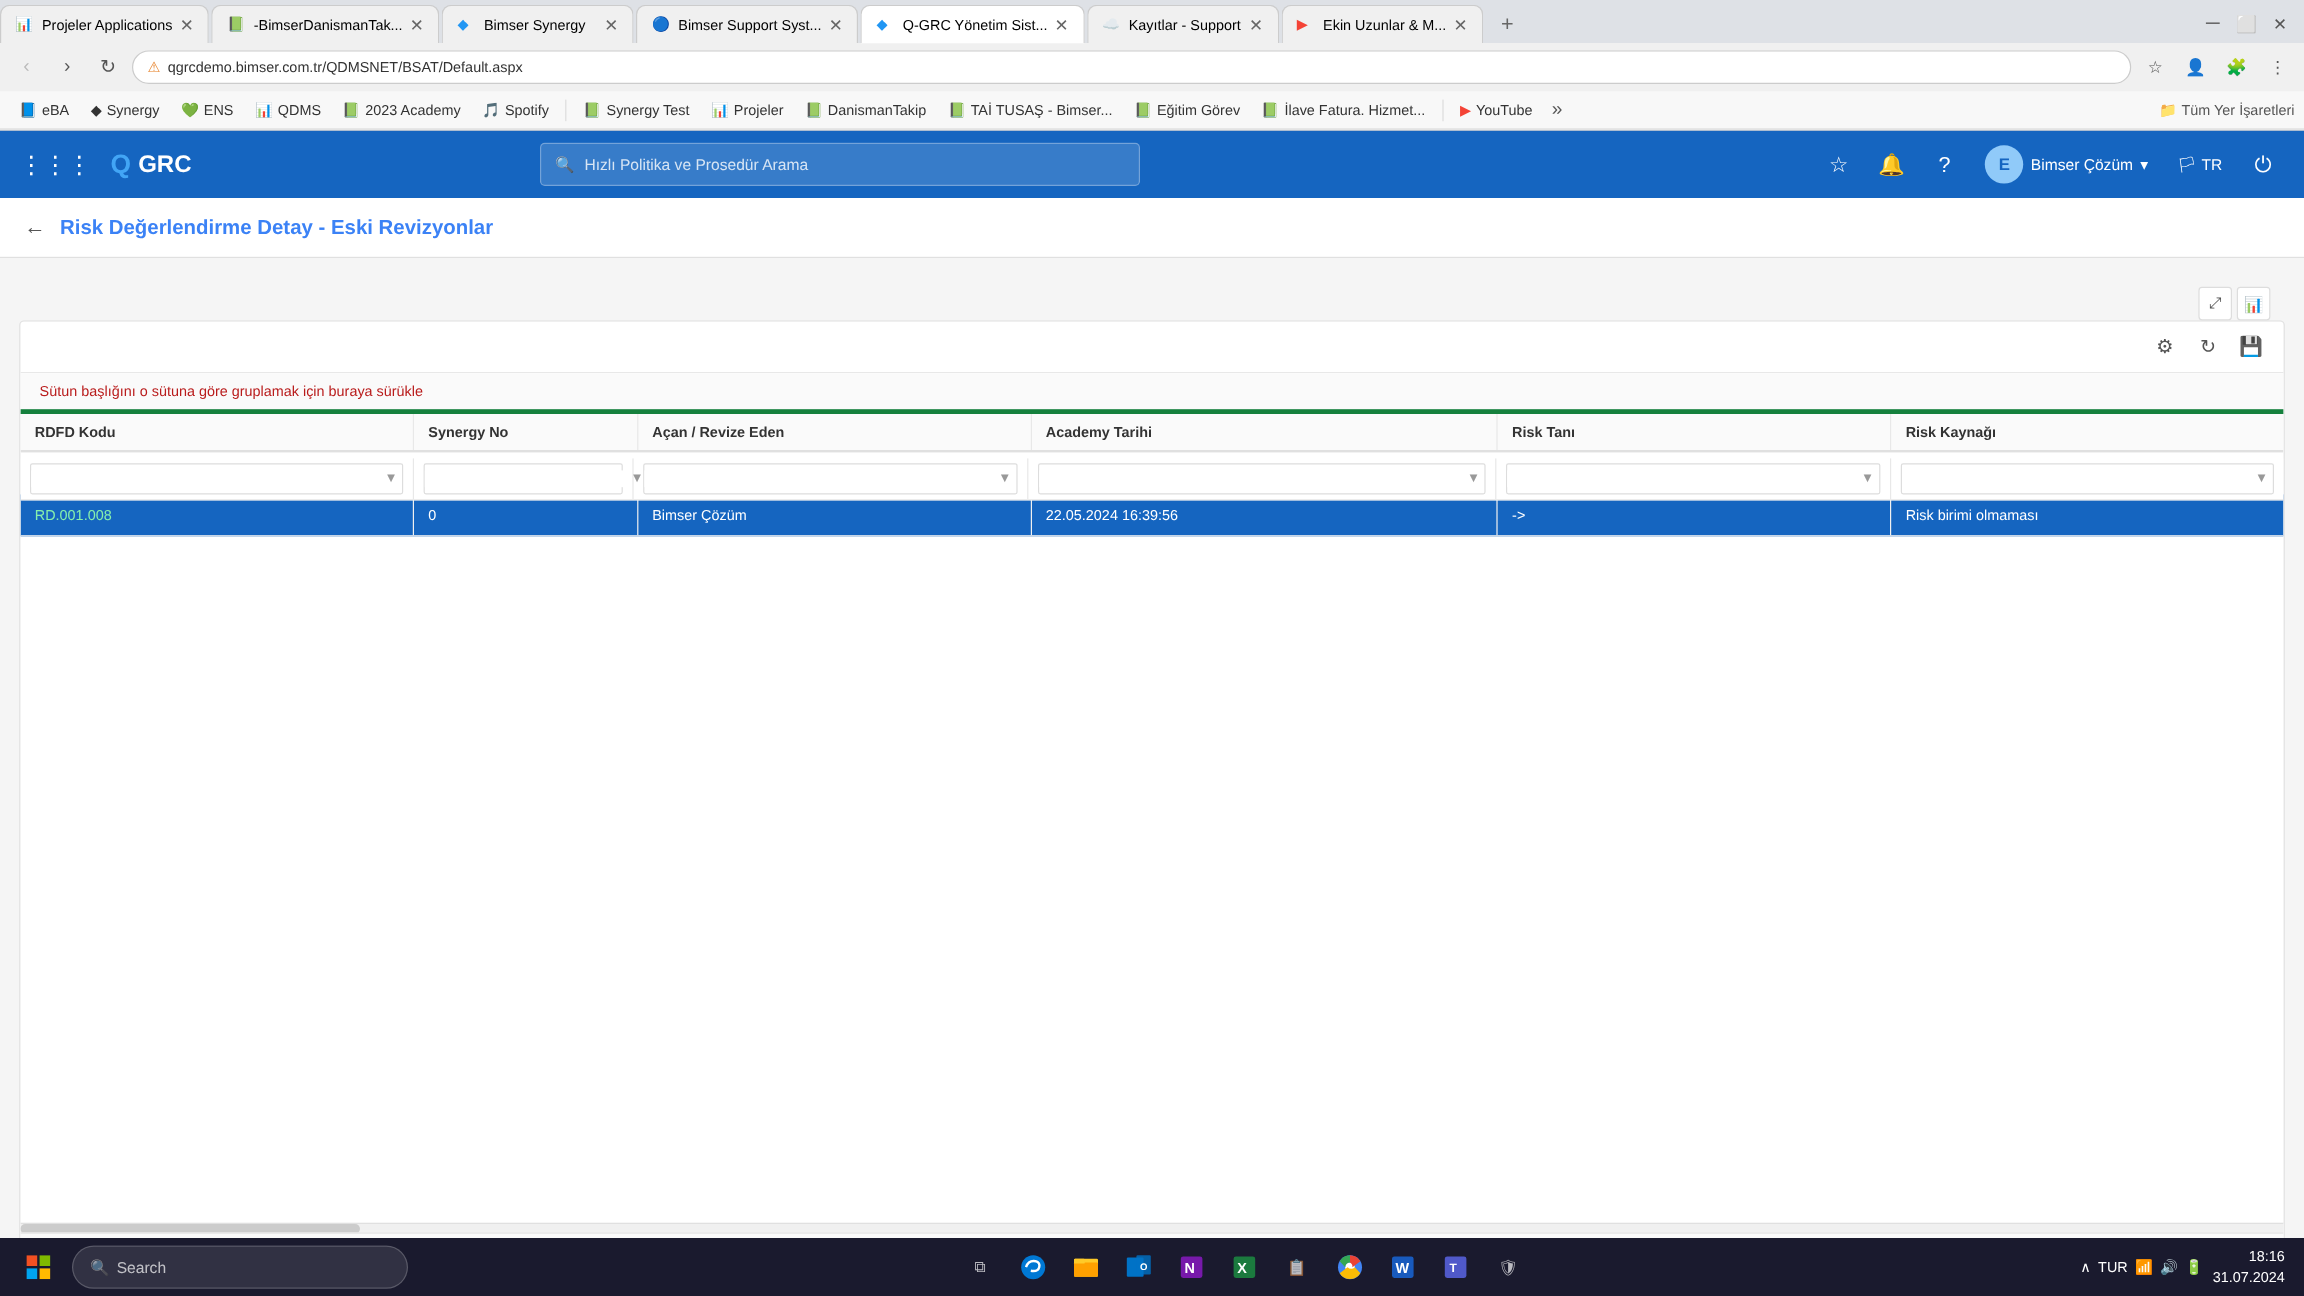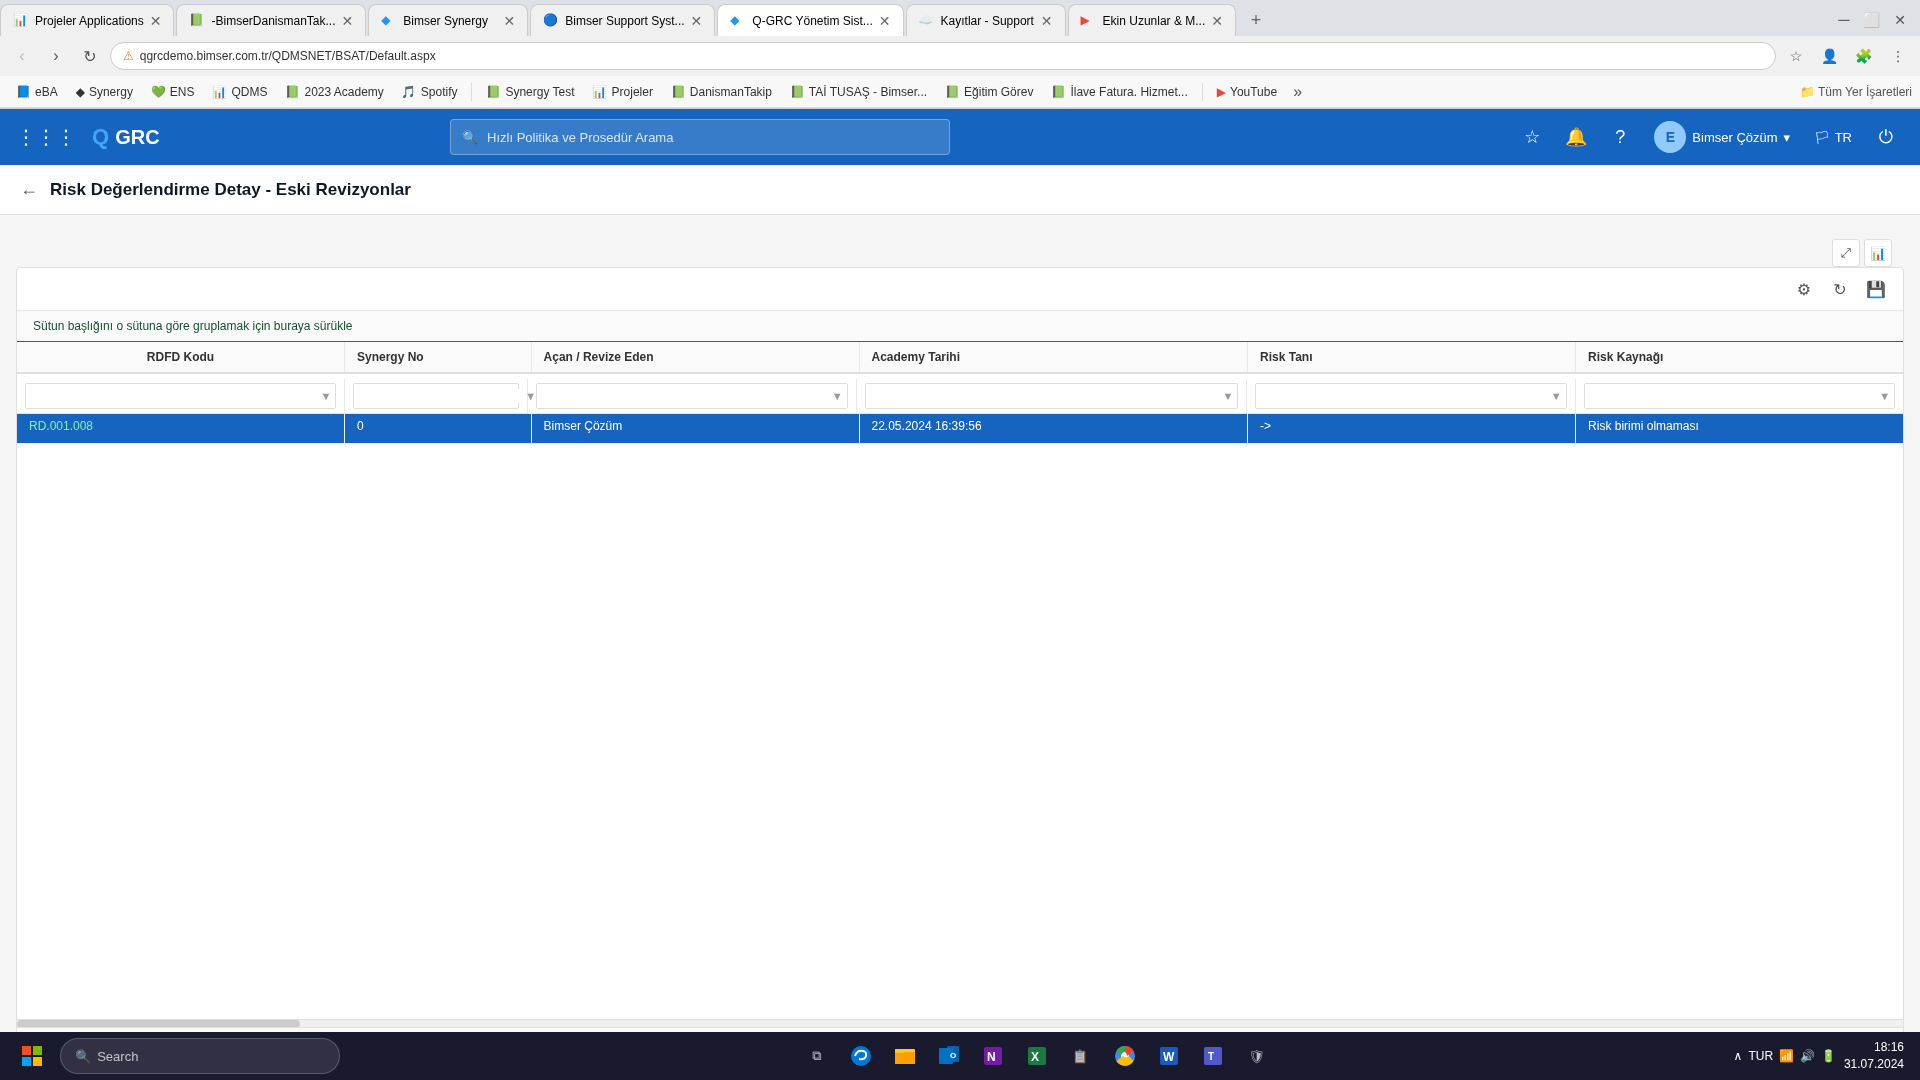--- a/index.html
+++ b/index.html
@@ -42,39 +42,39 @@
     .nav-actions { display: flex; align-items: center; gap: 8px; margin-left: auto; }
     .nav-icon-btn { width: 36px; height: 36px; display: flex; align-items: center; justify-content: center; color: white; cursor: pointer; border-radius: 50%; font-size: 18px; }
     .user-btn { display: flex; align-items: center; gap: 6px; color: white; cursor: pointer; padding: 4px 8px; border-radius: 4px; }
     .user-avatar { width: 32px; height: 32px; border-radius: 50%; background: #90caf9; display: flex; align-items: center; justify-content: center; color: #1565c0; font-weight: bold; font-size: 14px; }
     .lang-btn { color: white; display: flex; align-items: center; gap: 4px; cursor: pointer; padding: 4px 8px; border-radius: 4px; }
 
     
     .page-content { flex: 1; display: flex; flex-direction: column; background: #f5f5f5; overflow: hidden; }
     .page-header { display: flex; align-items: center; gap: 12px; padding: 14px 20px; background: #fff; border-bottom: 1px solid #e0e0e0; }
     .back-btn { color: #555; cursor: pointer; font-size: 18px; }
-    .page-title { font-size: 17px; font-weight: 600; color: #0f172a; }
+    .page-title { font-size: 17px; font-weight: 600; color: #3b82f6; }
 
     
     .main-content { flex: 1; padding: 16px; overflow: hidden; display: flex; flex-direction: column; }
     .content-card { background: #fff; border: 1px solid #e0e0e0; border-radius: 4px; flex: 1; display: flex; flex-direction: column; overflow: hidden; }
 
     
     .grid-toolbar { display: flex; justify-content: flex-end; align-items: center; padding: 6px 12px; border-bottom: 1px solid #e8e8e8; gap: 6px; }
     .toolbar-btn { width: 30px; height: 30px; display: flex; align-items: center; justify-content: center; color: #555; cursor: pointer; border-radius: 3px; font-size: 16px; }
 
     
-    .group-hint { padding: 8px 16px; color: #14532d; font-size: 12px; border-bottom: 1px solid #15803d; background: #fafafa; }
+    .group-hint { padding: 8px 16px; color: #b91c1c; font-size: 12px; border-bottom: 4px solid #15803d; background: #fafafa; }
 
     
     .data-grid { flex: 1; overflow: auto; }
     .grid-header-row { display: flex; background: #fafafa; border-bottom: 2px solid #e0e0e0; position: sticky; top: 0; z-index: 2; }
     .grid-col { flex: 1; padding: 8px 12px; font-weight: 600; color: #333; font-size: 12px; border-right: 1px solid #e8e8e8; white-space: nowrap; min-width: 160px; }
     .grid-col:last-child { border-right: none; }
-    .grid-col.col-rdfd { min-width: 200px; flex: 1.5; text-align: center; }
+    .grid-col.col-rdfd { min-width: 200px; flex: 1.5; }
     .grid-col.col-revno { min-width: 120px; flex: 0.8; }
     .grid-col.col-acan { min-width: 200px; flex: 1.5; }
     .grid-col.col-revtar { min-width: 220px; flex: 1.8; }
     .grid-col.col-kaynak { min-width: 200px; flex: 1.5; }
     .grid-col.col-tanim { min-width: 200px; flex: 1.5; }
 
     .filter-row { display: flex; background: #fff; border-bottom: 1px solid #e8e8e8; position: sticky; top: 37px; z-index: 2; }
     .filter-cell { flex: 1; padding: 4px 8px; border-right: 1px solid #e8e8e8; min-width: 160px; }
     .filter-cell:last-child { border-right: none; }
     .filter-cell.col-rdfd { min-width: 200px; flex: 1.5; }

